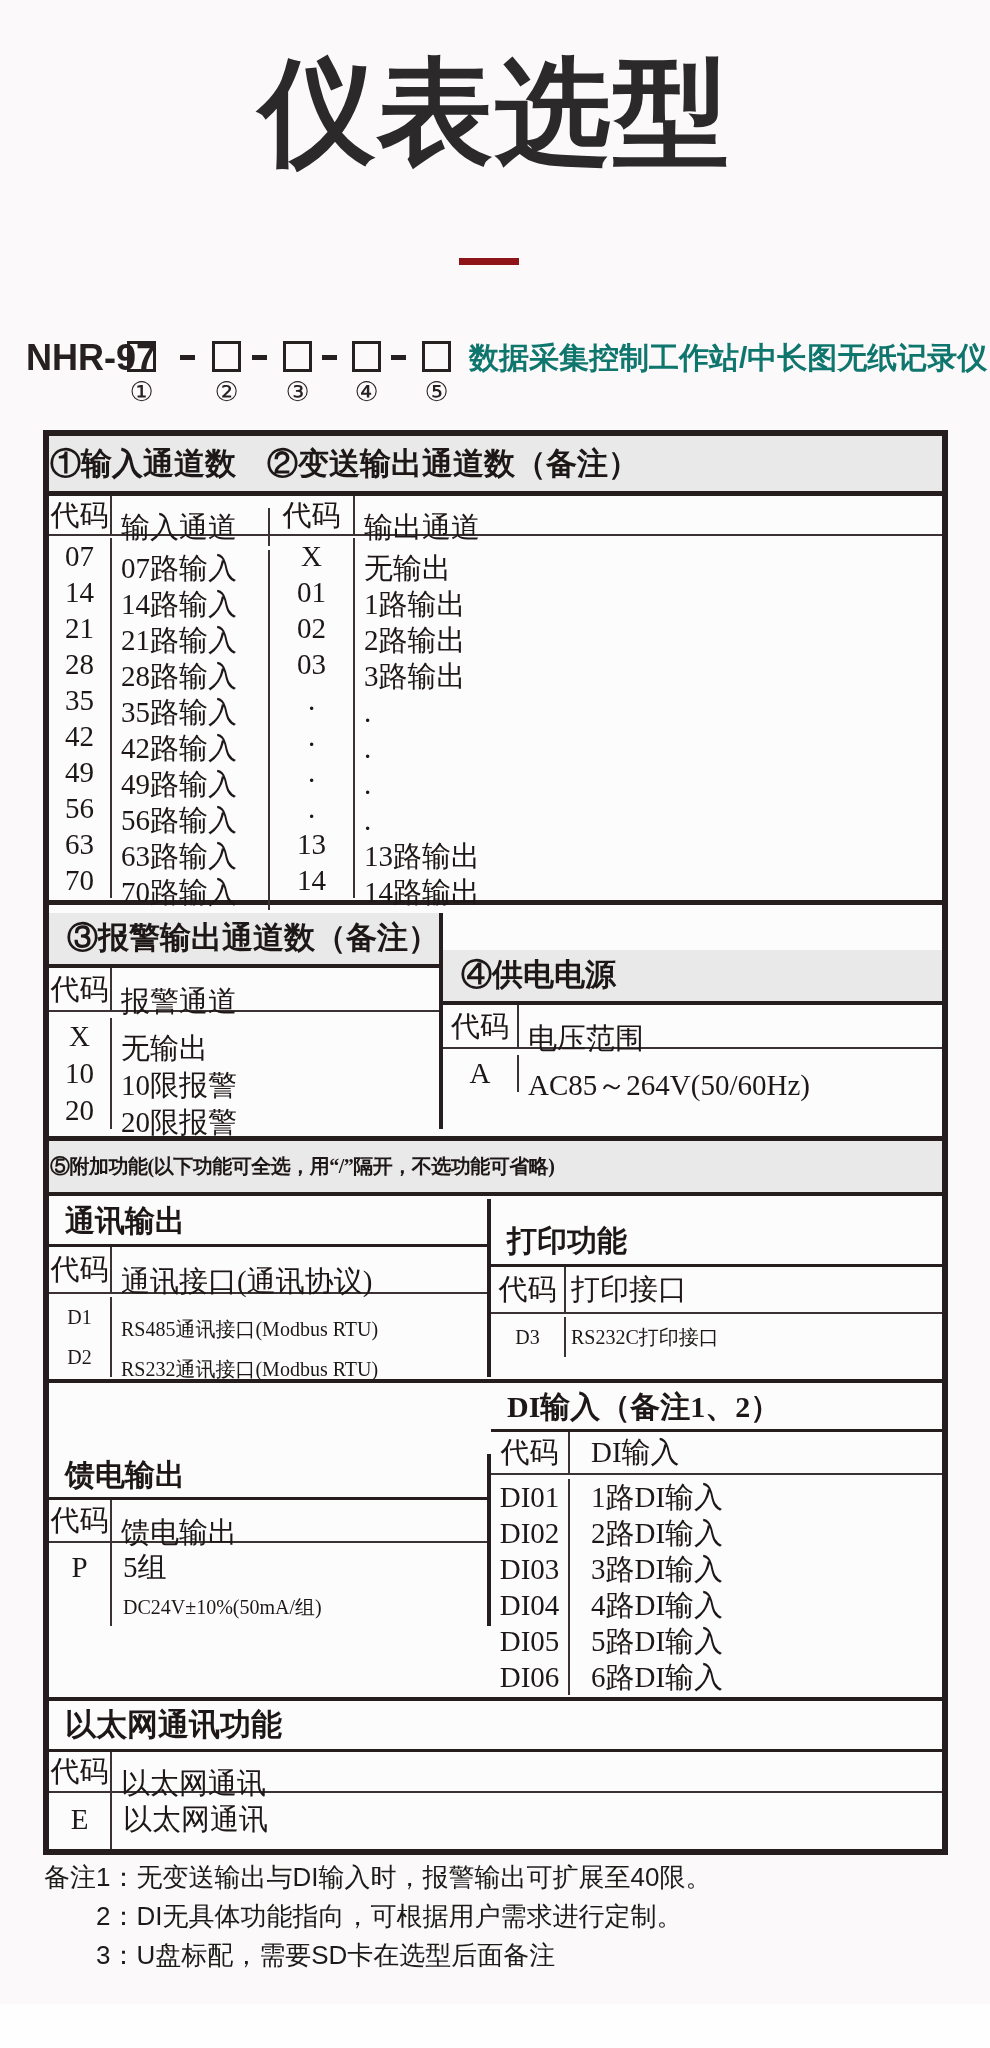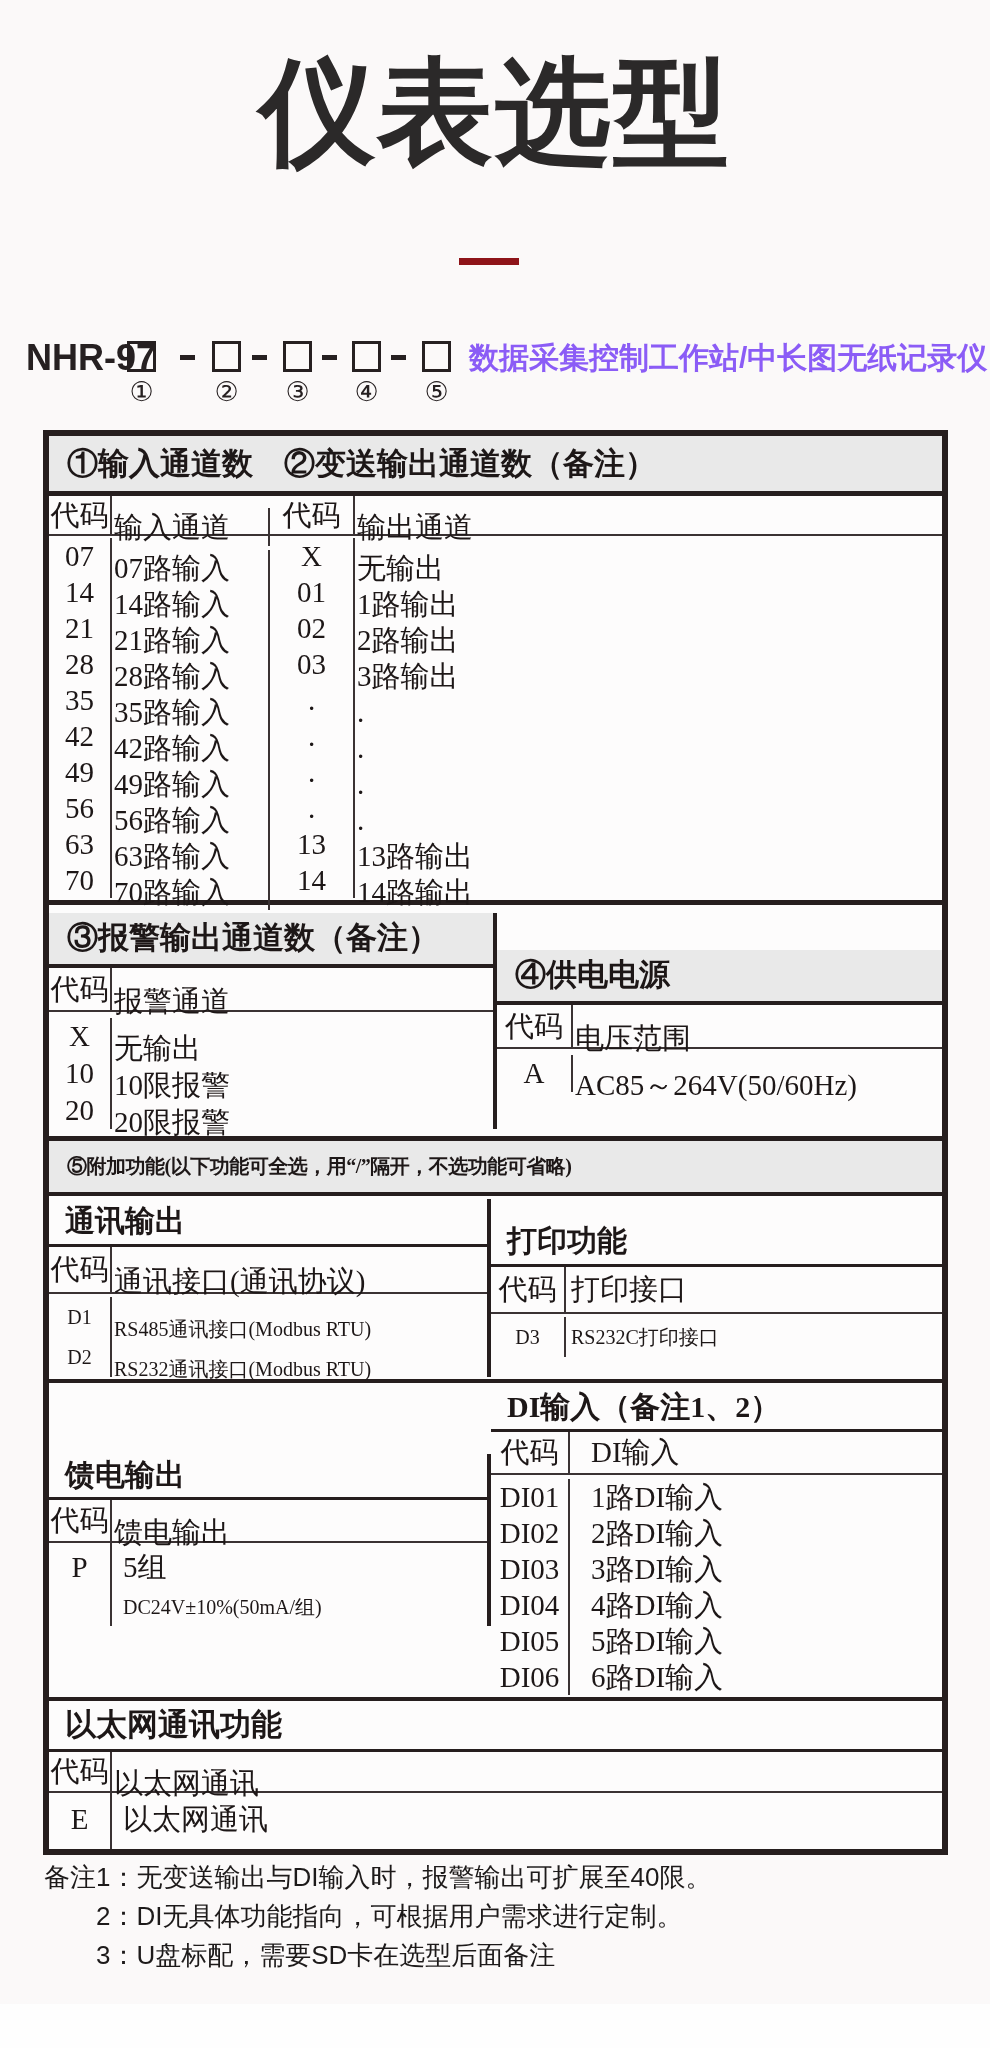--- a/index.html
+++ b/index.html
@@ -30,53 +30,53 @@
   }
   .code-box { position:absolute; top:341px; width:29px; height:31px; border:3px solid #262021; background:transparent; }
   .b1{left:127px}.b2{left:212px}.b3{left:283px}.b4{left:352px}.b5{left:422px}
   .code-dash { position:absolute; top:355px; height:5px; width:15px; background:#262021; }
   .d1{left:180px}.d2{left:252px}.d3{left:322px}.d4{left:391px}
   .pos-label { position:absolute; top:377px; width:29px; text-align:center; font-size:27px; line-height:30px; color:#262021; }
   .p1{left:127px}.p2{left:212px}.p3{left:283px}.p4{left:352px}.p5{left:422px}
   .model-desc {
     position:absolute; left:469px; top:341px;
     font-family:"Liberation Sans", sans-serif;
-    font-size:30px; font-weight:600; line-height:34px; letter-spacing:0px; color:#8b5cf6;
+    font-size:30px; font-weight:600; line-height:34px; letter-spacing:0px; color:#0f766e;
     white-space:nowrap;
   }
 
   
   .spec-table {
     position:absolute; left:43px; top:430px; width:905px; height:1425px;
     border:6px solid #261e1e; background:#fdfcfc;
   }
   .row { display:flex;align-items:center; }
   .sec-header {
     background:#e9e9e9; font-weight:700; font-size:31px;
-    padding-left:18px; display:flex; align-items:center;
+    padding-left:1px; display:flex; align-items:center;
     border-bottom:5px solid #261e1e; white-space:nowrap; overflow:hidden;
   }
   .s12-header { height:60px; }
   .s5-header  { height:55px; border-bottom-width:4px; font-size:20px; letter-spacing:-0.5px; }
 
   .colhead { border-bottom:2px solid #3a3233; font-size:29px; }
   .cell { overflow:hidden; white-space:nowrap; }
   .vline { border-right:2px solid #3a3233; }
   .code-c { text-align:center; }
-  .pad { padding-left:2px;margin-top:24px; }
+  .pad { padding-left:9px;margin-top:24px; }
 
   
   .t1-colhead { height:40px; line-height:38px; }
   .t1-c1{width:63px;} .t1-c2{width:158px;} .t1-c3{width:85px;} .t1-c4{flex:1;}
   .t1-body { height:369px; border-bottom:5px solid #261e1e; padding-top:2px; }
   .t1-row { height:36px; line-height:36px; font-size:29px; }
 
   
   .sec34 { height:236px; border-bottom:5px solid #261e1e; }
-  .half34-l { width:448px; border-right:4px solid #261e1e; display:flex; flex-direction:column; }
+  .half34-l { width:394px; border-right:4px solid #261e1e; display:flex; flex-direction:column; }
   .half34-r { flex:1; display:flex; flex-direction:column; }
   .sub-gray { background:#e9e9e9; font-weight:700; font-size:31px; padding-left:18px;
               height:55px; border-bottom:4px solid #261e1e; display:flex; align-items:center; white-space:nowrap; }
   .ch34 { height:44px; line-height:42px; }
   .s3-c1{width:63px;} .s3-c2{flex:1;}
   .s4-c1{width:76px;} .s4-c2{flex:1;}
   .data34 { flex:1; padding-top:6px; }
   .r36 { height:37px; line-height:37px; font-size:29px; }
 
   

